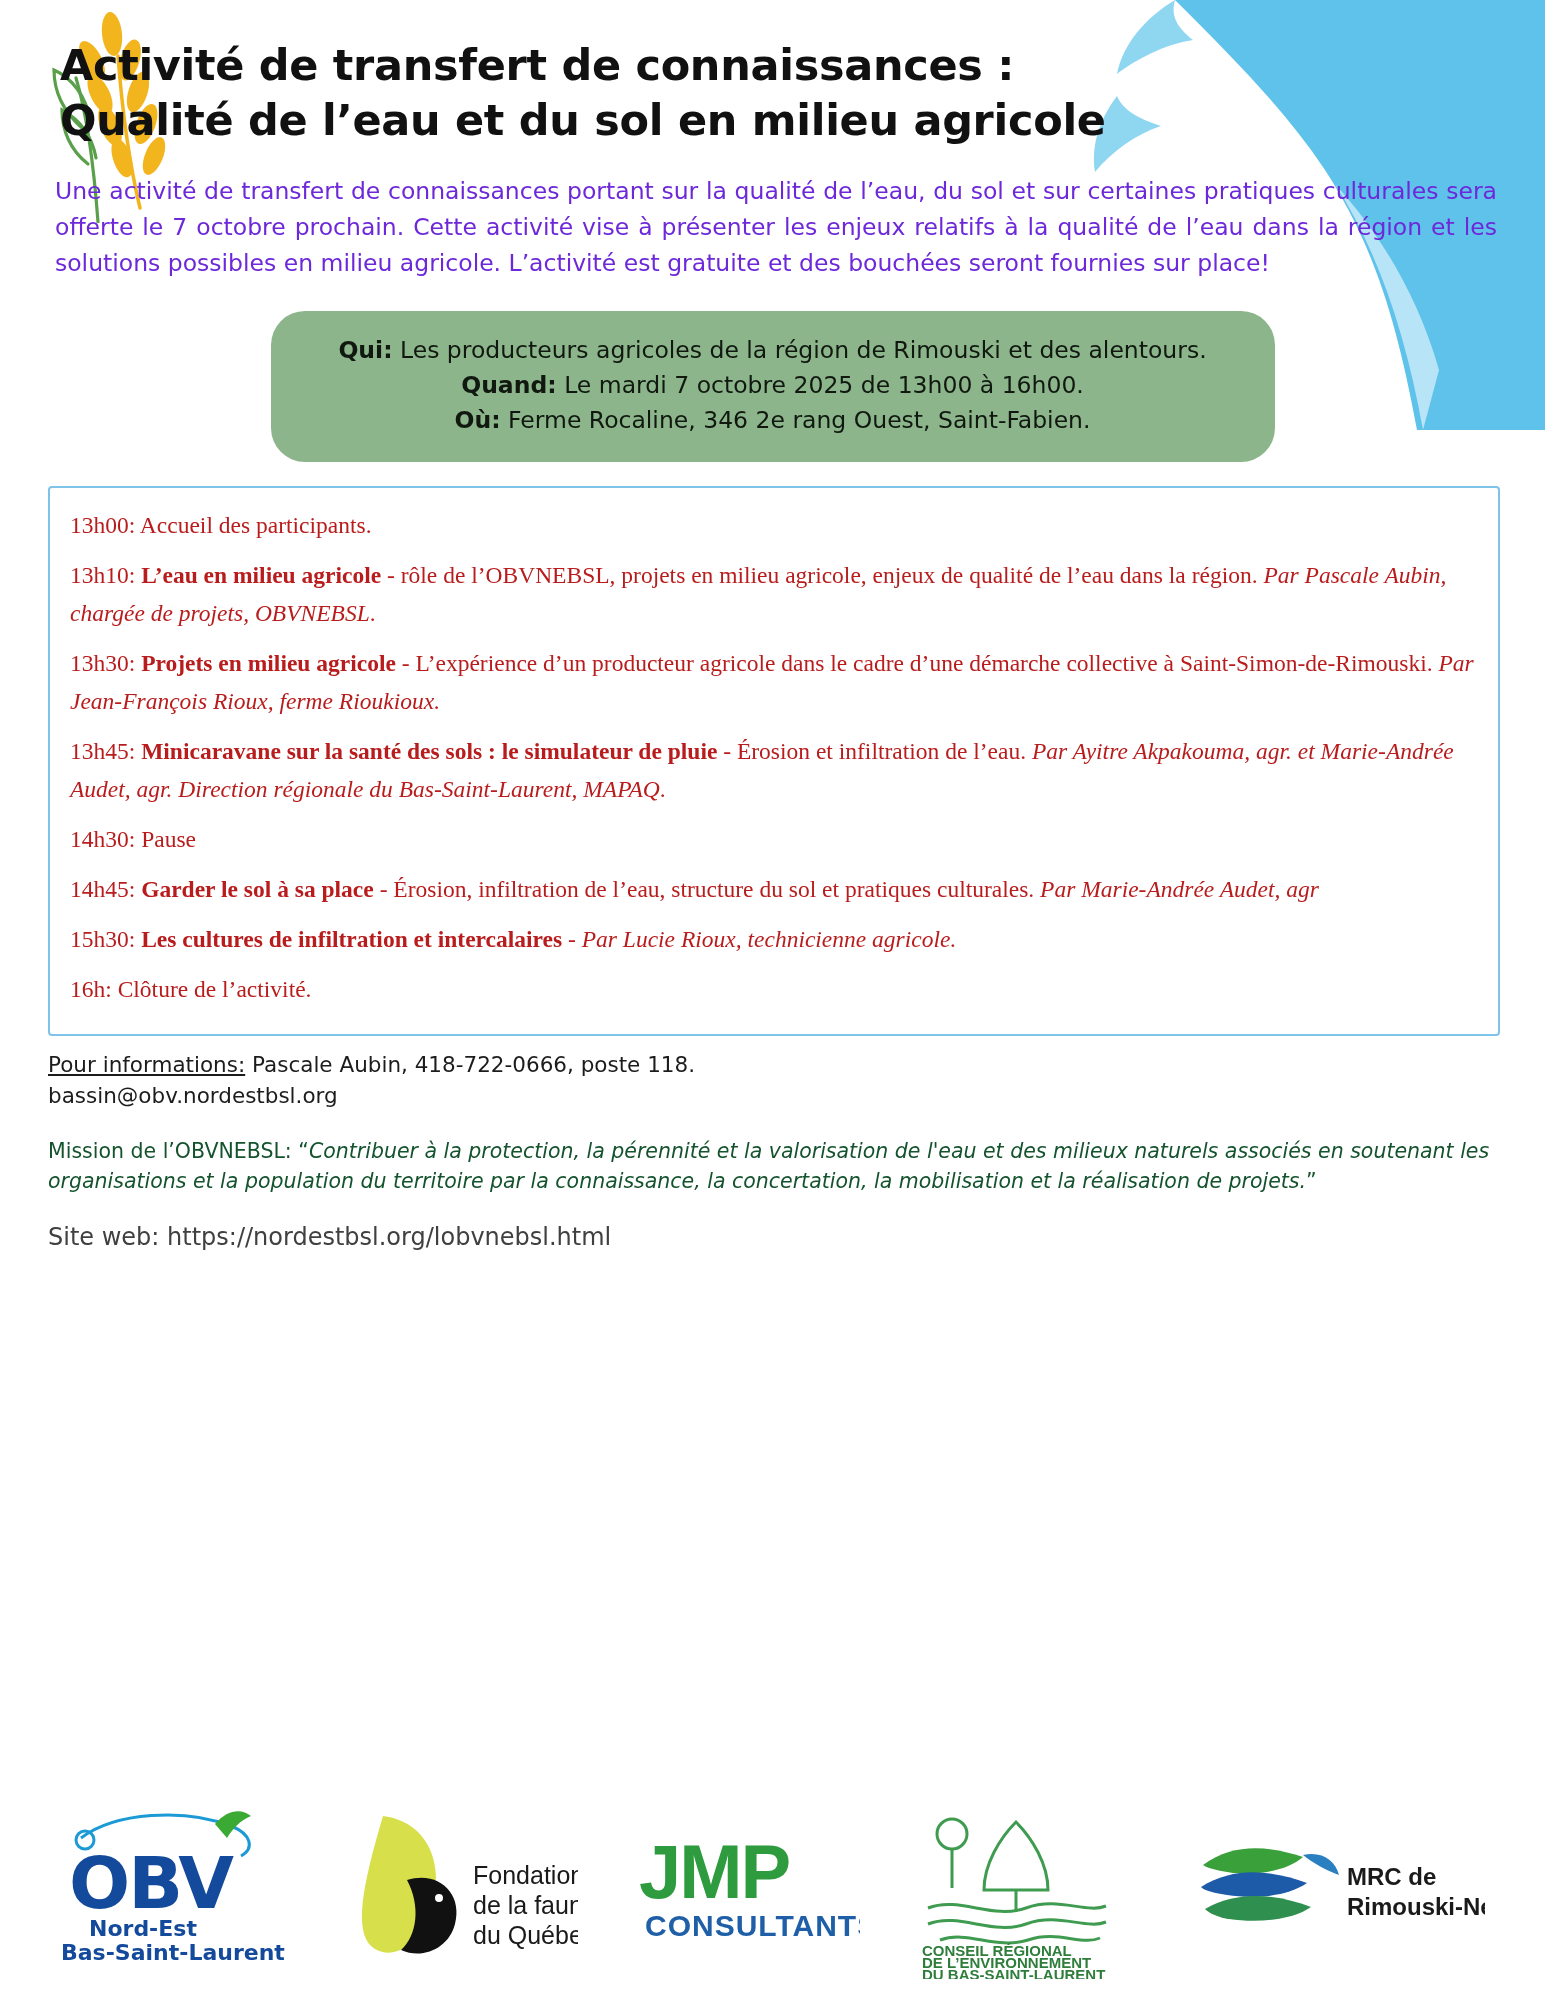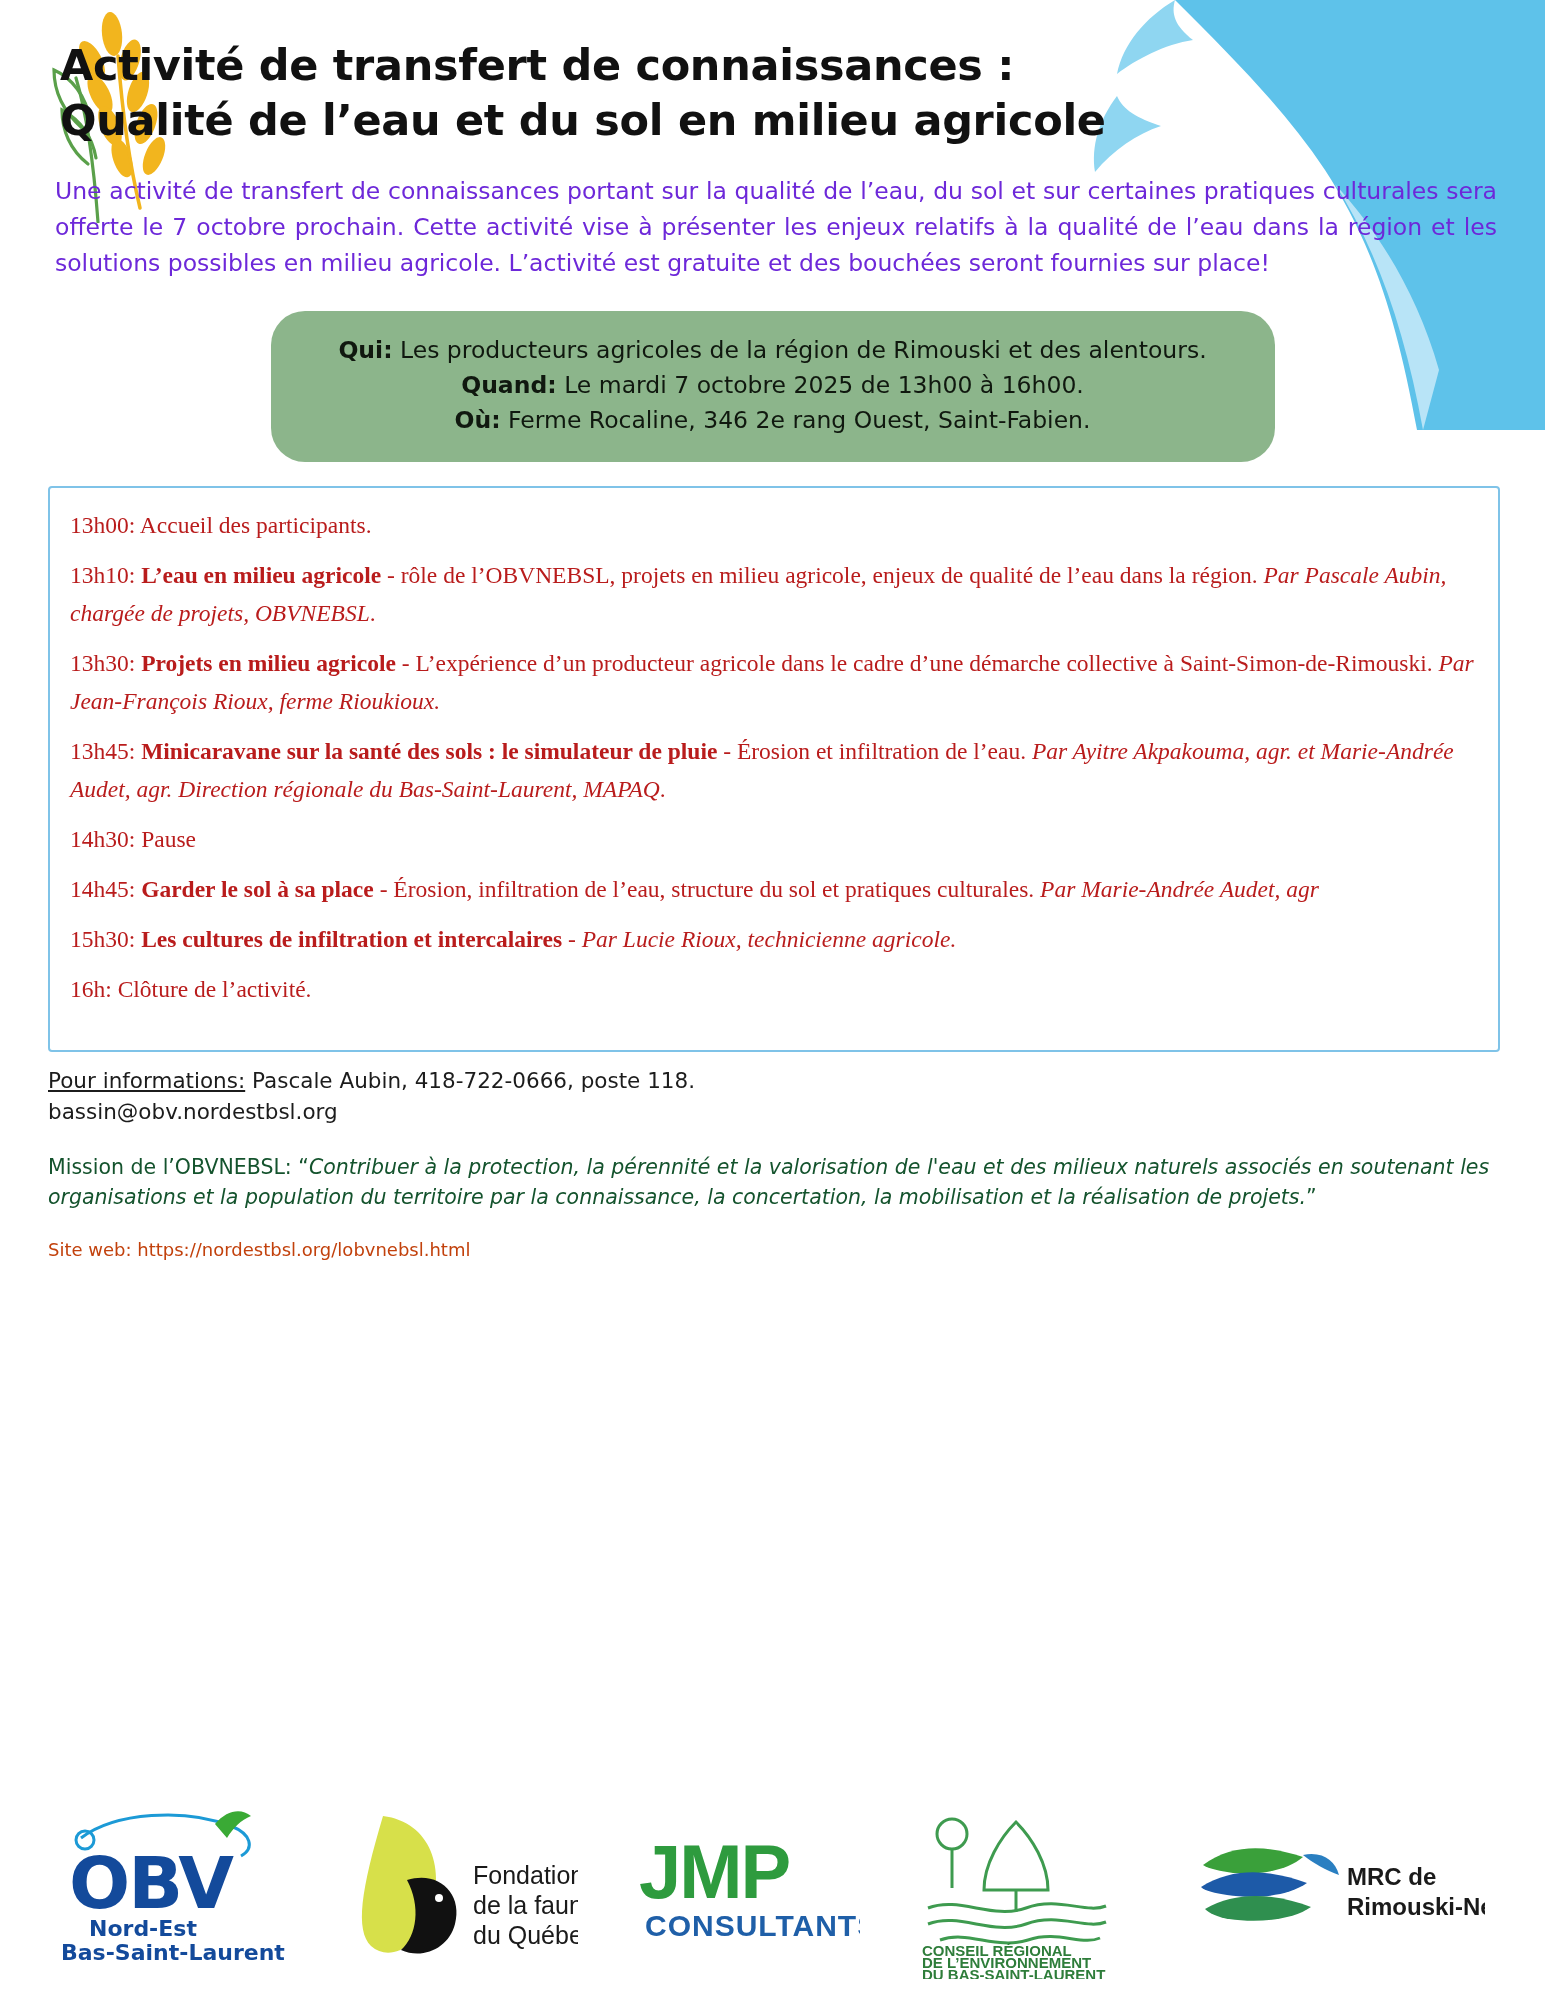--- a/index.html
+++ b/index.html
@@ -85,21 +85,21 @@
     border: 2px solid #7fc3e8;
     border-radius: 4px;
     padding: 18px 24px 26px 20px;
     box-sizing: border-box;
     font-size: 23.5px;
     line-height: 1.62;
     color: #b91c1c;
     font-family: Liberation Serif, serif;
   }
   .prog-item { margin: 0 0 12px 0; }
-  .prog-item:last-child { margin-bottom: 16px; }
+  .prog-item:last-child { margin-bottom: 0; }
   .prog-item b { font-weight: bold; }
   .prog-item i { font-style: italic; }
 
   
   .contact {
     position: relative; z-index: 3;
     margin: 14px 0 0 48px;
     font-size: 21.5px;
     line-height: 1.42;
     color: #1c1c1c;
@@ -111,22 +111,22 @@
     margin: 26px 50px 0 48px;
     font-size: 20.5px;
     line-height: 1.45;
     color: #14532d;
   }
   .mission i { font-style: italic; }
 
   .website {
     position: relative; z-index: 3;
     margin: 26px 0 12px 48px;
-    font-size: 18px;
-    color: #c2410c;
+    font-size: 24px;
+    color: #404040;
   }
 
   
   .logos {
     position: absolute;
     left: 0; right: 0;
     bottom: 14px;
     height: 190px;
     display: flex;
     align-items: center;

